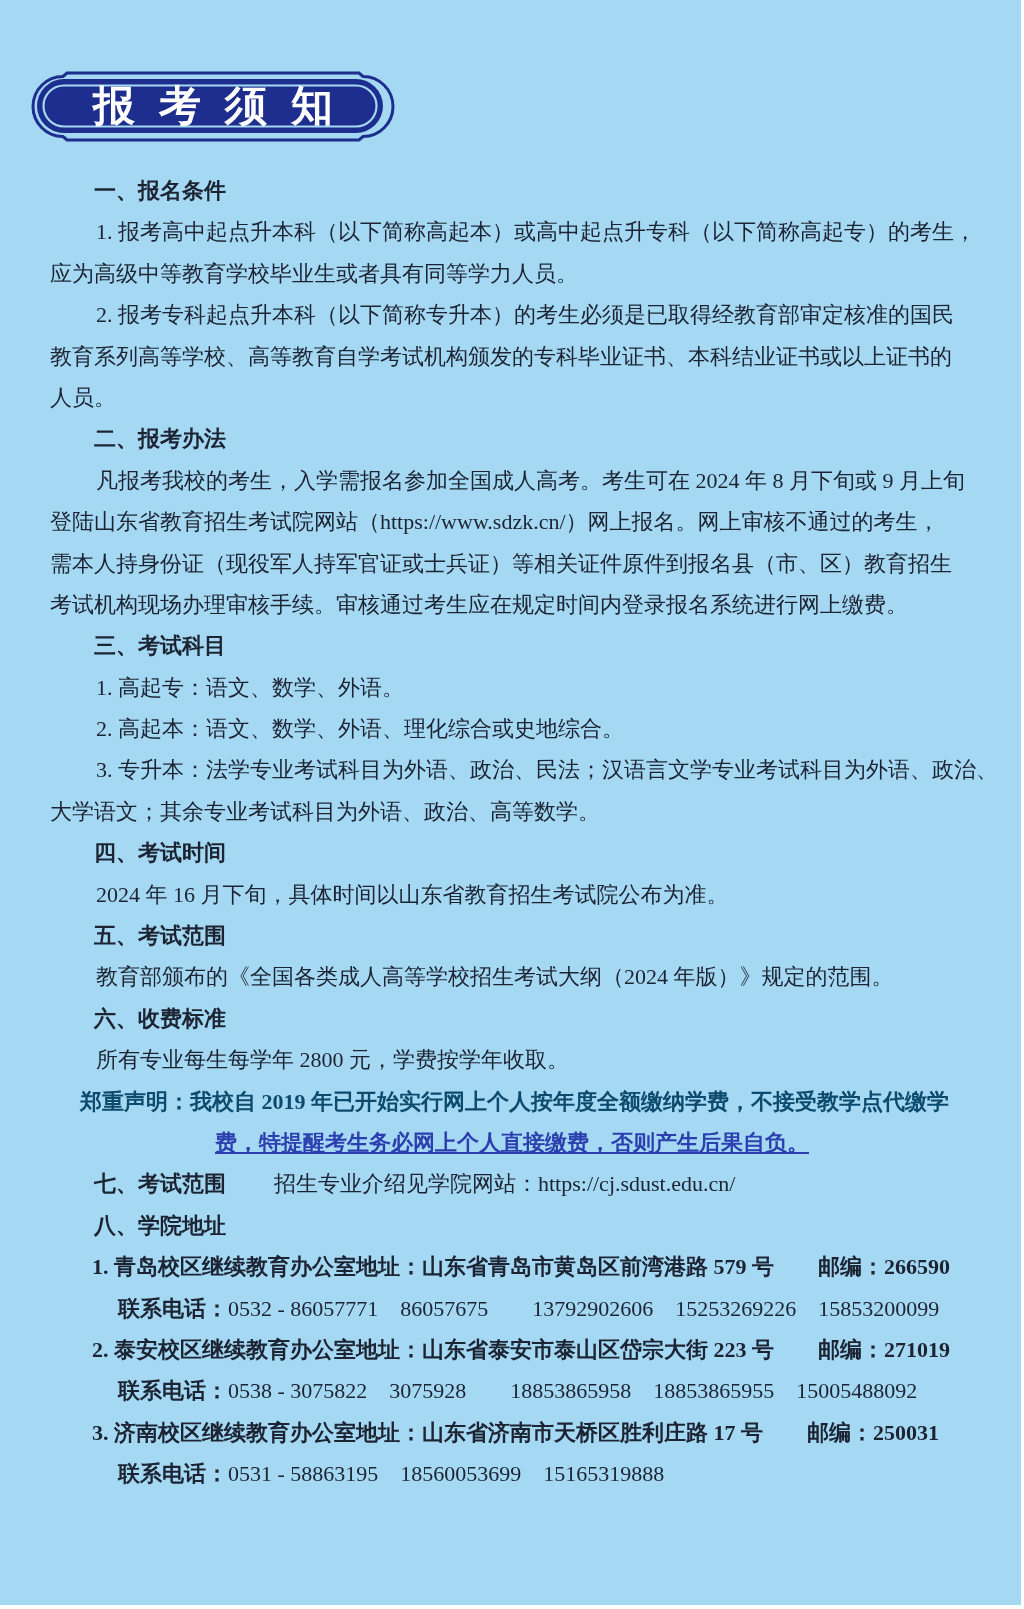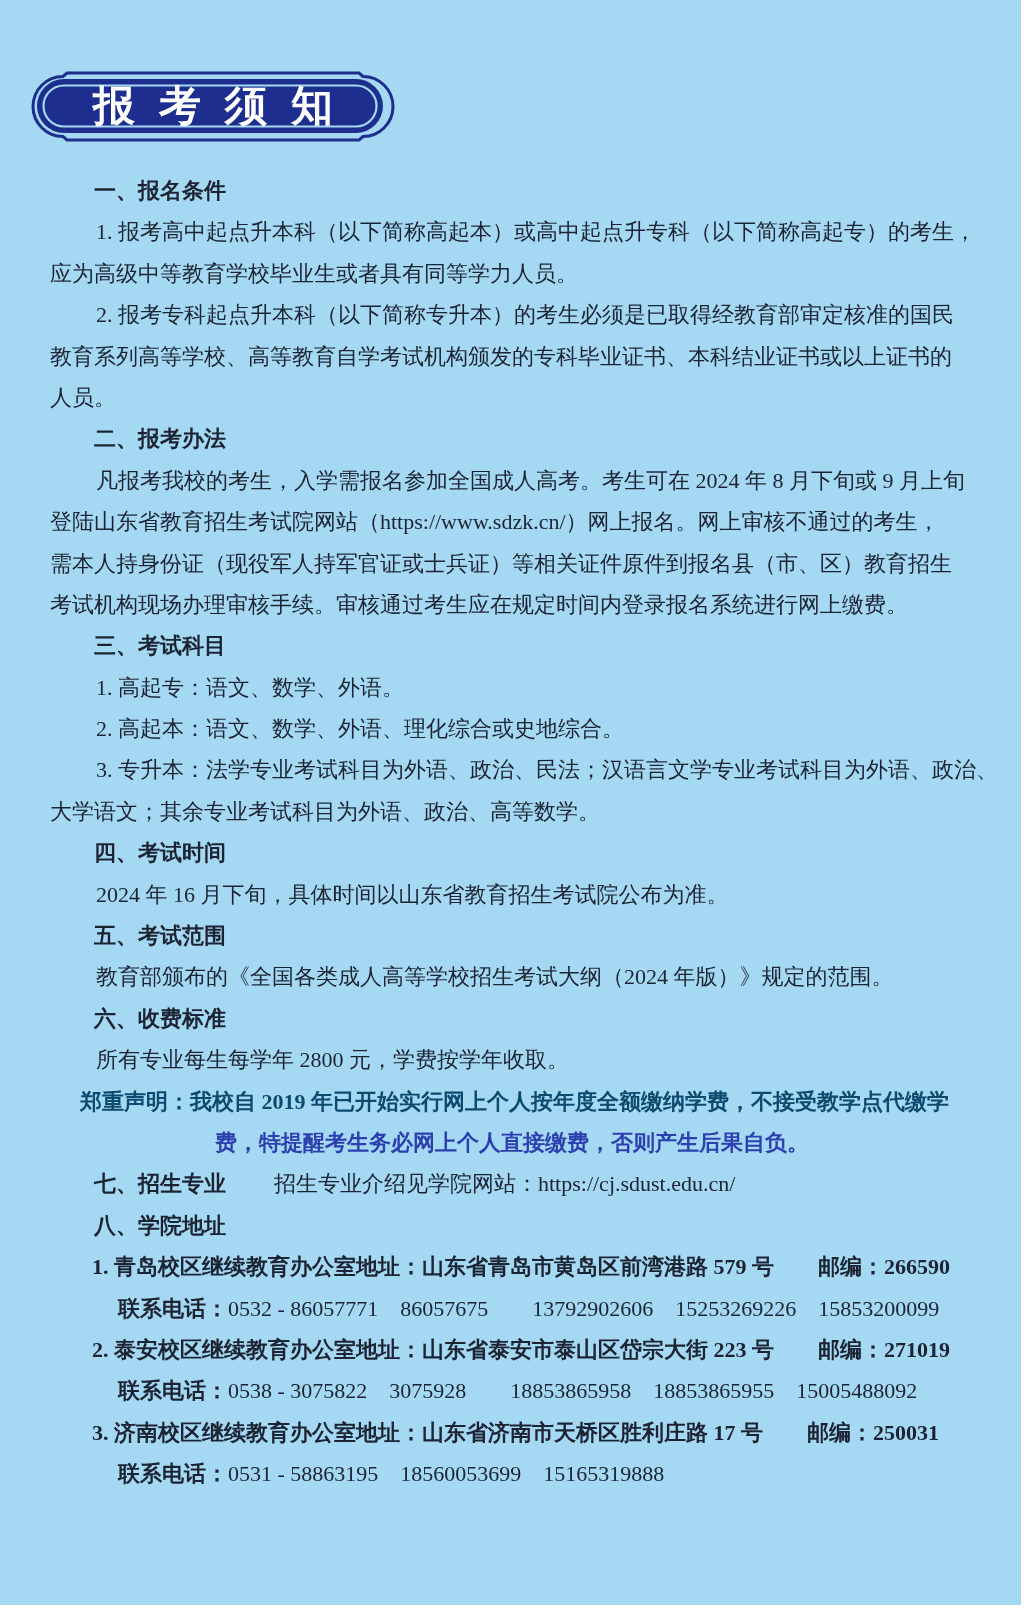--- a/index.html
+++ b/index.html
@@ -39,21 +39,21 @@
   .line .b{font-weight:bold;}
   .t-h{padding-left:44px;}
   .t-p{padding-left:46px;}
   .t-c{padding-left:0;}
   .t-addr{padding-left:42px;}
   .t-addr .b{font-weight:bold;}
   .t-phone{padding-left:68px;}
   .t-phone .r{font-weight:normal;}
   .t-n1{padding-left:30px;color:#0c4a6e;}
   .t-n1 .b{font-weight:bold;}
-  .t-n2{padding-left:165px;color:#2c3fae;}
+  .t-n2{padding-left:165px;color:#2c3fae;text-decoration:underline;}
   .t-n2 .b{font-weight:bold;}
   .t-sec7{padding-left:44px;}
   .t-sec7 .r{margin-left:48px;}
 </style>
 </head>
 <body>
 
 <div class="page">
 
   <div class="badge">
@@ -111,21 +111,21 @@
       <div class="line t-p"><span class="b"></span><span class="r">教育部颁布的《全国各类成人高等学校招生考试大纲（2024 年版）》规定的范围。</span></div>
 
       <div class="line t-h"><span class="b">六、收费标准</span><span class="r"></span></div>
 
       <div class="line t-p"><span class="b"></span><span class="r">所有专业每生每学年 2800 元，学费按学年收取。</span></div>
 
       <div class="line t-n1"><span class="b">郑重声明：我校自 2019 年已开始实行网上个人按年度全额缴纳学费，不接受教学点代缴学</span><span class="r"></span></div>
 
       <div class="line t-n2"><span class="b">费，特提醒考生务必网上个人直接缴费，否则产生后果自负。</span><span class="r"></span></div>
 
-      <div class="line t-sec7"><span class="b">七、招生专业</span><span class="r">招生专业介绍见学院网站：https://cj.sdust.edu.cn/</span></div>
+      <div class="line t-sec7"><span class="b">七、考试范围</span><span class="r">招生专业介绍见学院网站：https://cj.sdust.edu.cn/</span></div>
 
       <div class="line t-h"><span class="b">八、学院地址</span><span class="r"></span></div>
 
       <div class="line t-addr"><span class="b">1. 青岛校区继续教育办公室地址：山东省青岛市黄岛区前湾港路 579 号　　邮编：266590</span><span class="r"></span></div>
 
       <div class="line t-phone"><span class="b">联系电话：</span><span class="r">0532 - 86057771　86057675　　13792902606　15253269226　15853200099</span></div>
 
       <div class="line t-addr"><span class="b">2. 泰安校区继续教育办公室地址：山东省泰安市泰山区岱宗大街 223 号　　邮编：271019</span><span class="r"></span></div>
 
       <div class="line t-phone"><span class="b">联系电话：</span><span class="r">0538 - 3075822　3075928　　18853865958　18853865955　15005488092</span></div>

